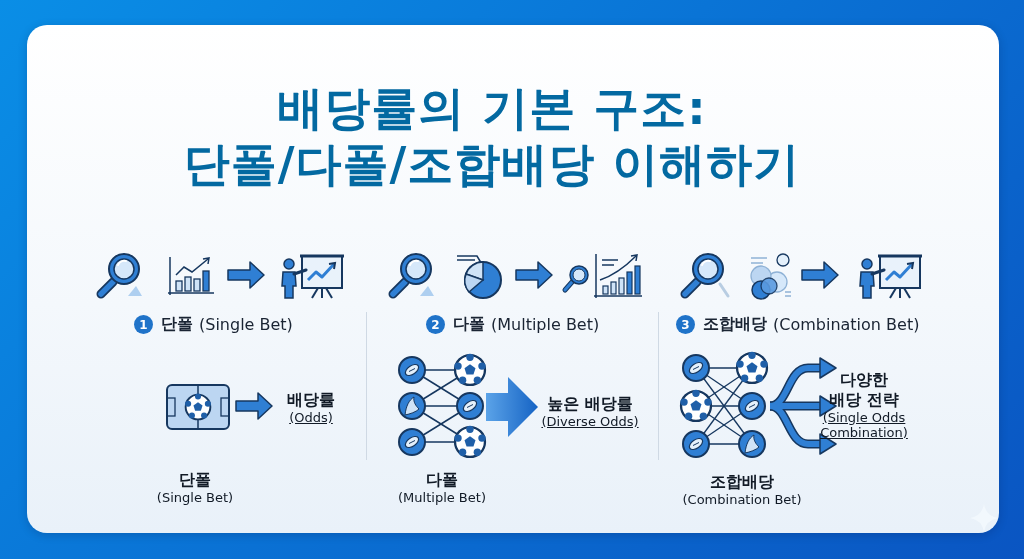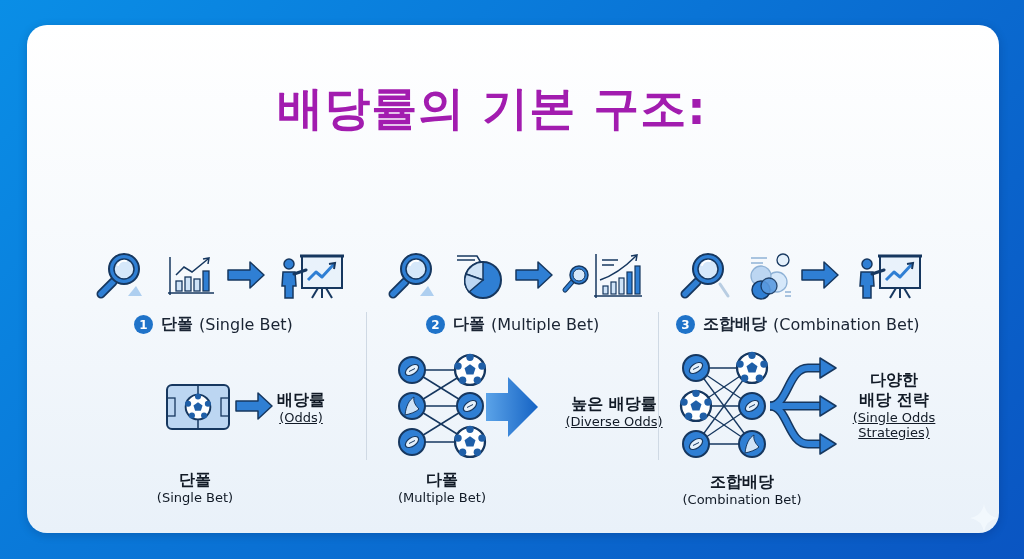--- a/index.html
+++ b/index.html
@@ -14,21 +14,21 @@
     left: 27px; top: 25px;
     width: 972px; height: 508px;
     border-radius: 20px;
     background: linear-gradient(180deg, #ffffff 0%, #f4f8fc 55%, #e9f1f9 100%);
     box-shadow: 0 2px 10px rgba(0,0,40,0.18);
   }
   .title {
     position: absolute;
     left: 0; top: 80px; width: 984px;
     text-align: center;
-    color: #a21caf;
+    color: #0369a1;
     font-weight: bold;
     font-size: 46px;
     line-height: 56px;
     letter-spacing: 1px;
   }
   .abs { position: absolute; }
   .divider {
     position: absolute;
     width: 1px;
     background: #cfd9e4;
@@ -67,20 +67,21 @@
   svg { display: block; overflow: visible; }
   .sparkle { position: absolute; left: 968px; top: 502px; }
 </style>
 </head>
 <body>
 
 <div class="card"></div>
 
 <div class="title">
   <div>배당률의 기본 구조:</div>
+  <div>단폴/다폴/조합배당 이해하기</div>
 </div>
 
 <svg width="0" height="0" style="position:absolute">
   <defs>
     <g id="magnifier">
       <path d="M30 46 L44 46 L38 36 Z" fill="#9cc4ec" opacity="0.8"></path>
       <line x1="15" y1="32" x2="3" y2="44" stroke="#16375f" stroke-width="9" stroke-linecap="round"></line>
       <line x1="15" y1="32" x2="3" y2="44" stroke="#2f7fd4" stroke-width="5.5" stroke-linecap="round"></line>
       <circle cx="26" cy="19" r="15" fill="#2f7fd4" stroke="#16375f" stroke-width="2"></circle>
       <circle cx="26" cy="19" r="10" fill="#d6e8fa" stroke="#16375f" stroke-width="1.5"></circle>
@@ -156,21 +157,21 @@
   <line x1="32" y1="1" x2="32" y2="45" stroke="#16375f" stroke-width="1.5"></line>
   <rect x="1" y="14" width="8" height="18" fill="none" stroke="#16375f" stroke-width="1.3"></rect>
   <rect x="55" y="14" width="8" height="18" fill="none" stroke="#16375f" stroke-width="1.3"></rect>
   <g transform="translate(32,23) scale(0.95)">
       <use href="#soccerball"></use>
     </g>
 </svg>
 <svg class="abs" style="left:236px;top:393px" width="40" height="28">
     <use href="#rarrow"></use>
   </svg>
-<div class="result" style="left:270px;top:390px;width:62px">
+<div class="result" style="left:280px;top:390px;width:62px">
   <div class="ko">배당률</div>
   <div class="en">(Odds)</div>
 </div>
 <div class="caption" style="left:150px;top:470px;width:90px">
   <div class="ko">단폴</div>
   <div class="en">(Single Bet)</div>
 </div>
 
 <div class="divider" style="left:366px;top:312px;height:148px"></div>
 
@@ -245,21 +246,21 @@
 </svg>
 <svg class="abs" style="left:484px;top:375px" width="56" height="64">
   <defs>
     <linearGradient id="bigArrowGrad" x1="0" y1="0" x2="1" y2="0">
       <stop offset="0" stop-color="#5ba3e8"></stop>
         <stop offset="1" stop-color="#1563c4"></stop>
     </linearGradient>
   </defs>
   <path d="M2 18 L24 18 L24 2 L54 32 L24 62 L24 46 L2 46 Z" fill="url(#bigArrowGrad)"></path>
 </svg>
-<div class="result" style="left:562px;top:394px;width:104px">
+<div class="result" style="left:538px;top:394px;width:104px">
   <div class="ko">높은 배당률</div>
   <div class="en">(Diverse Odds)</div>
 </div>
 <div class="caption" style="left:390px;top:470px;width:104px">
   <div class="ko">다폴</div>
   <div class="en">(Multiple Bet)</div>
 </div>
 
 <div class="divider" style="left:658px;top:312px;height:148px"></div>
 
@@ -336,25 +337,25 @@
     <path d="M0 54 C18 54 18 16 38 16 L52 16"></path>
     <path d="M0 54 L52 54"></path>
     <path d="M0 54 C18 54 18 92 38 92 L52 92"></path>
   </g>
   <g fill="#2f7fd4" stroke="#16375f" stroke-width="1.5" stroke-linejoin="round">
     <path d="M50 6 L66 16 L50 26 Z"></path>
     <path d="M50 44 L66 54 L50 64 Z"></path>
     <path d="M50 82 L66 92 L50 102 Z"></path>
   </g>
 </svg>
-<div class="result" style="left:838px;top:370px;width:112px">
+<div class="result" style="left:808px;top:370px;width:112px">
   <div class="ko">다양한</div>
   <div class="ko">배당 전략</div>
   <div class="en">(Single Odds</div>
-  <div class="en">Strategies)</div>
+  <div class="en">Combination)</div>
 </div>
 <div class="caption" style="left:680px;top:472px;width:124px">
   <div class="ko">조합배당</div>
   <div class="en">(Combination Bet)</div>
 </div>
 
 <svg class="sparkle" width="32" height="32">
   <path d="M16 2 Q18 14 30 16 Q18 18 16 30 Q14 18 2 16 Q14 14 16 2 Z" fill="#f3f8fd" opacity="0.9"></path>
 </svg>
 

